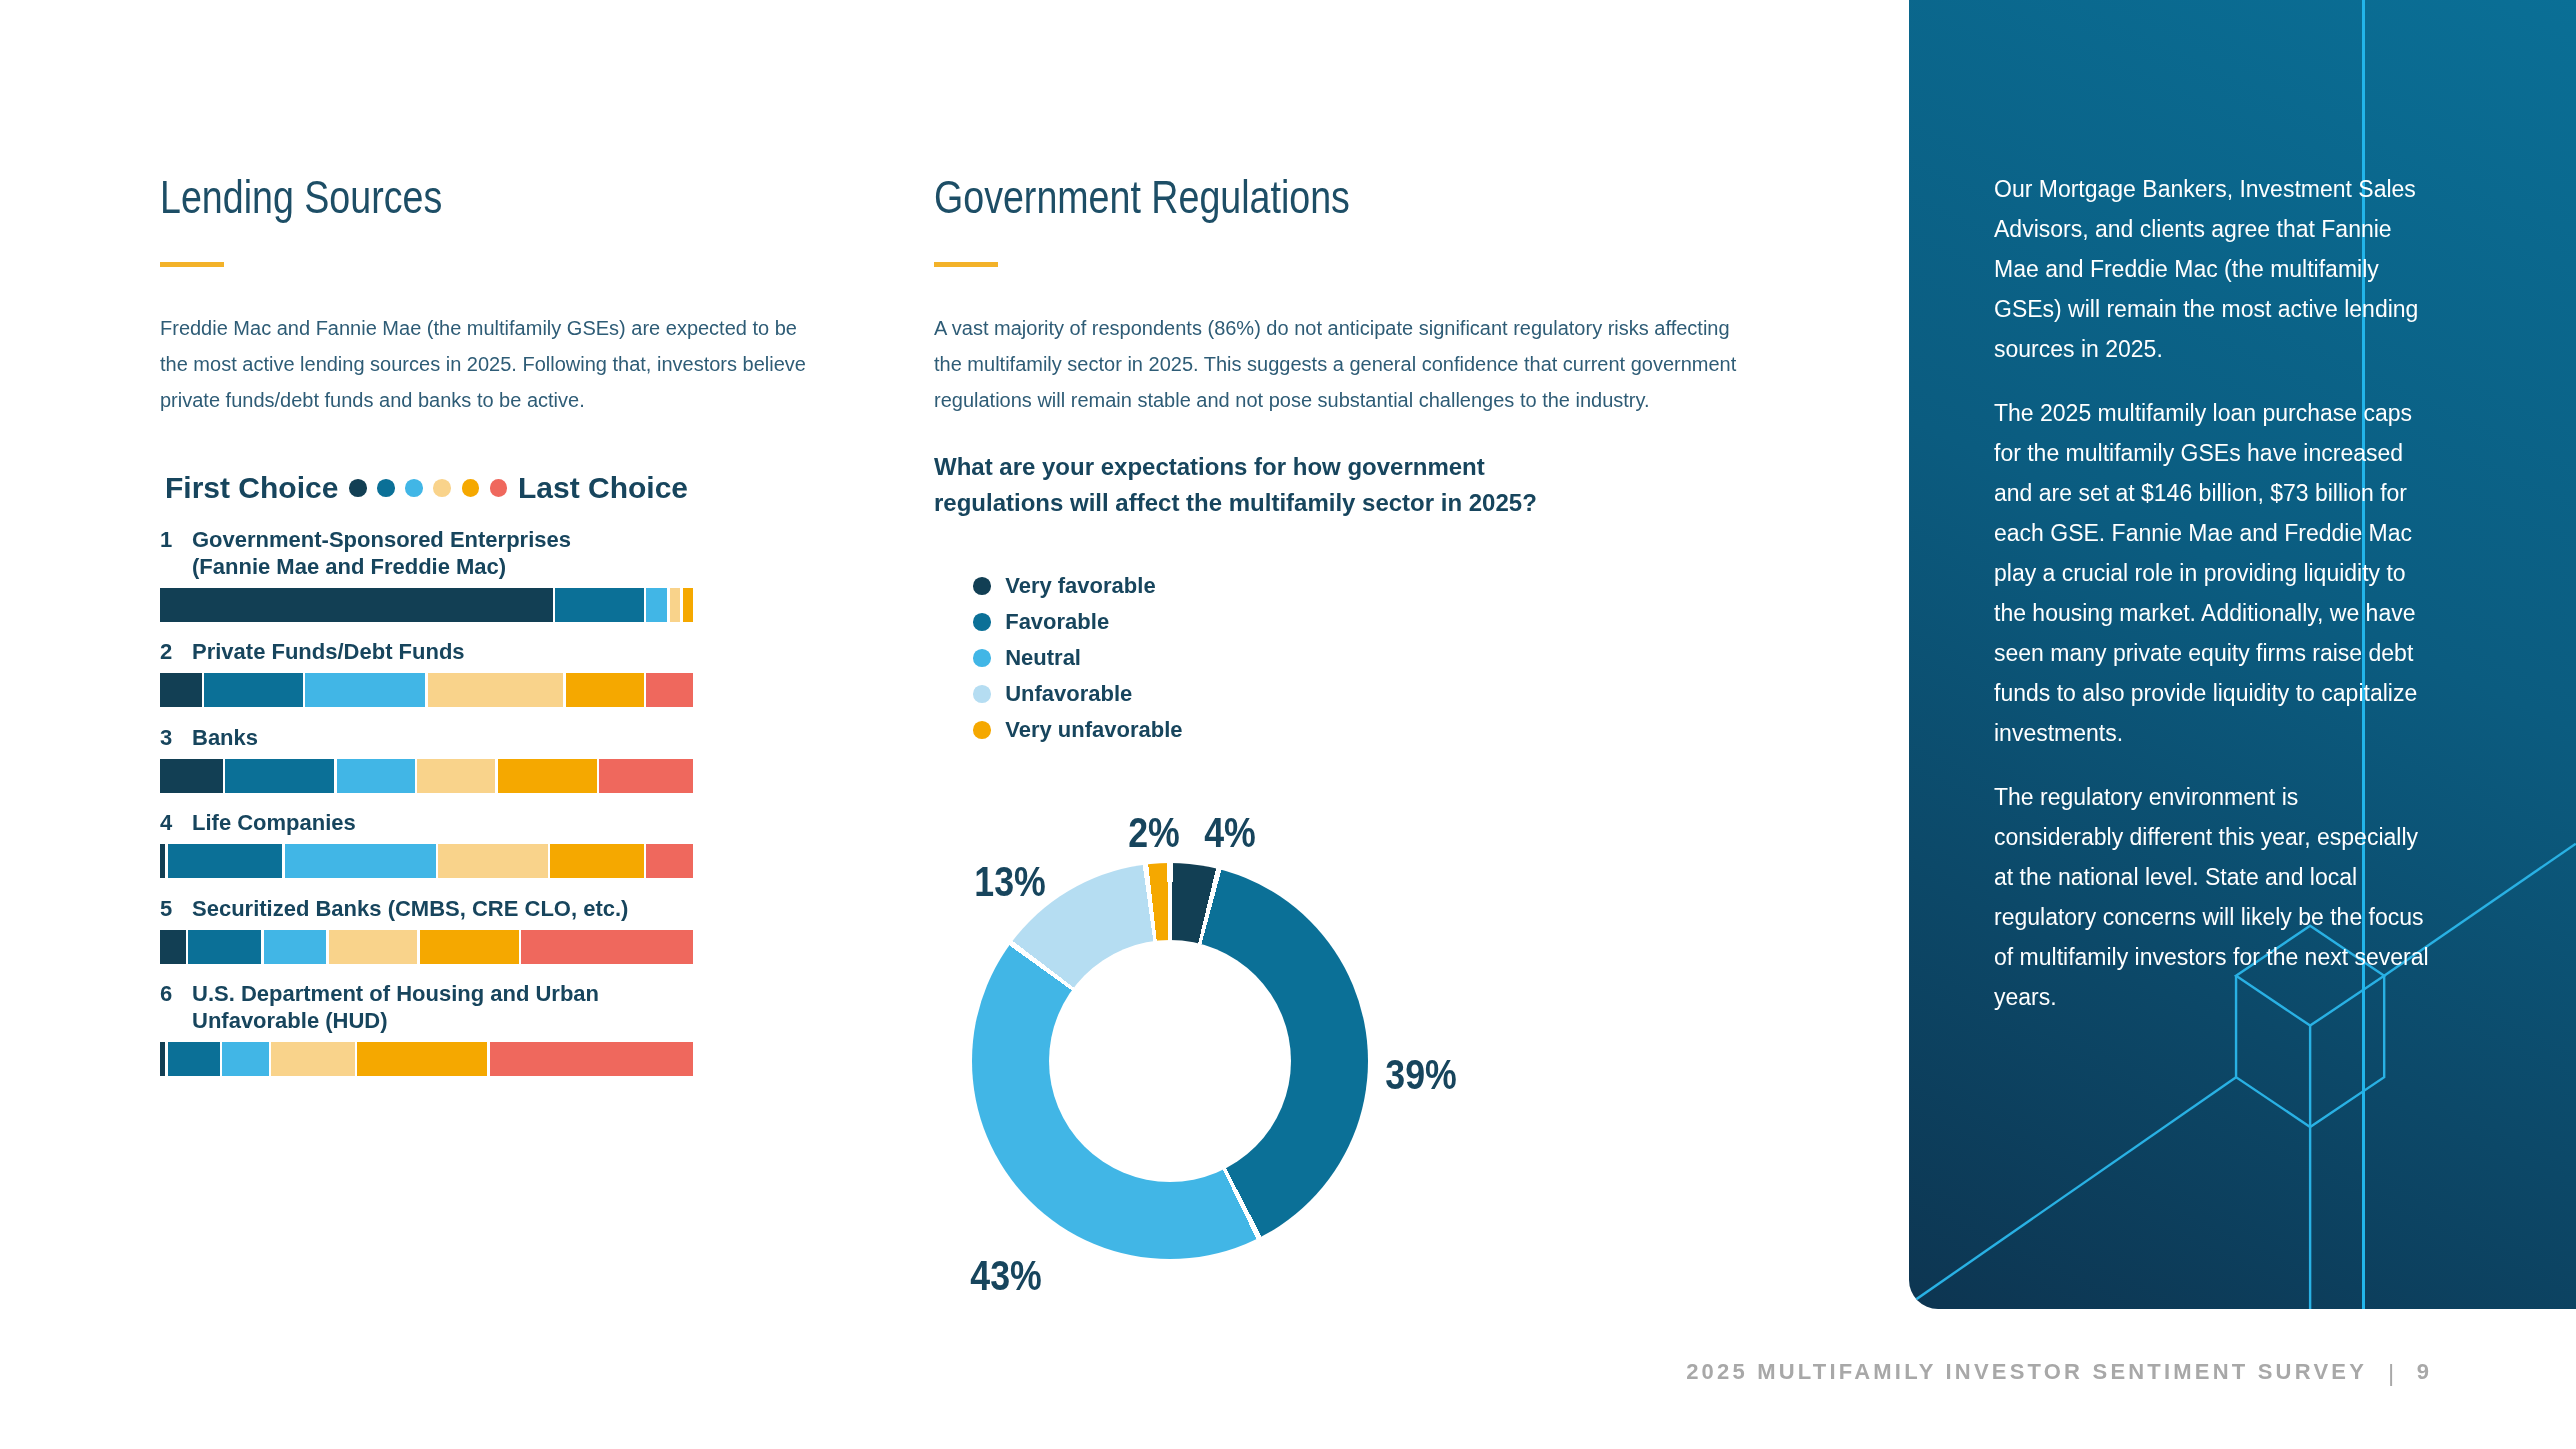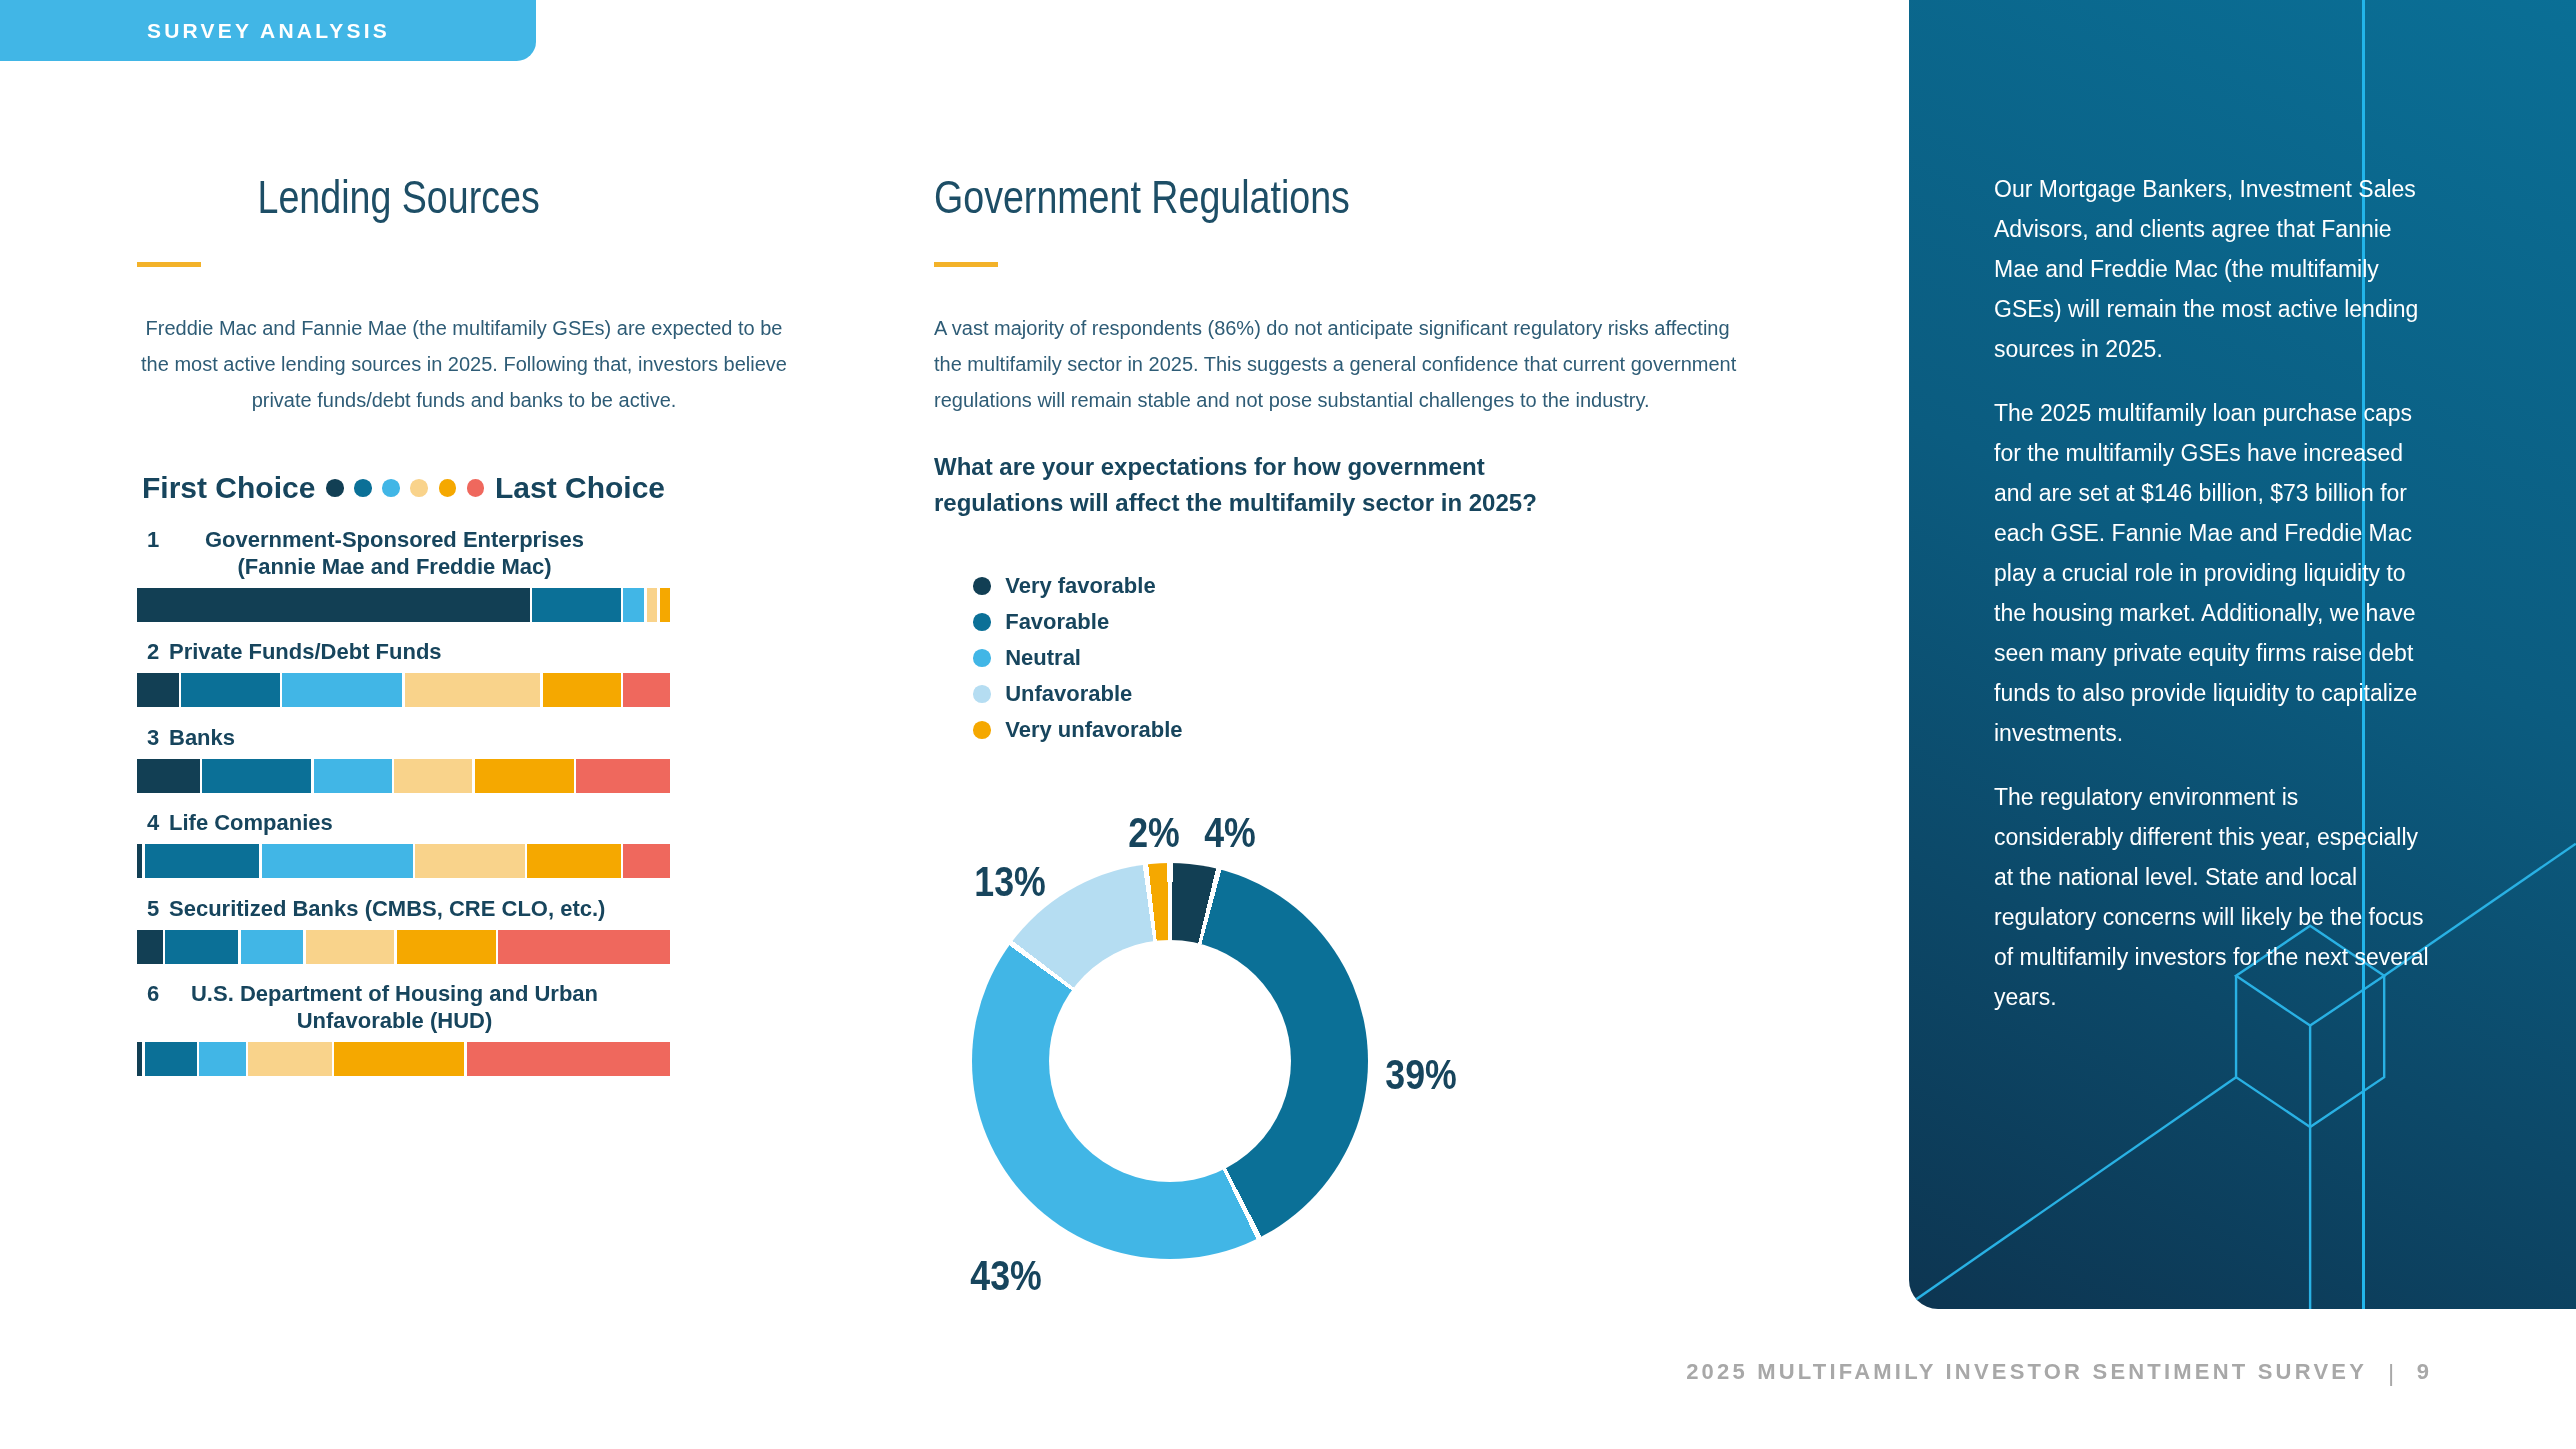--- a/index.html
+++ b/index.html
@@ -6,21 +6,21 @@
   .page{position:relative;width:2576px;height:1449px;background:#ffffff;
         font-family:"Liberation Sans", sans-serif;overflow:hidden;}
 
   
   .tab{position:absolute;left:0;top:0;width:536px;height:61px;background:#41b6e6;
        border-bottom-right-radius:19.3px;display:flex;align-items:center;}
   .tab span{padding-left:147px;color:#ffffff;font-size:21px;font-weight:bold;letter-spacing:3.2px;}
 
   
   .col{position:absolute;top:171px;}
-  .col1{left:137px;width:654px;text-align:center;}
+  .col1{left:160px;width:654px;}
   .col2{left:934px;width:813px;}
   .h-title{font-size:47px;font-weight:400;color:#1d4e66;margin:0;line-height:52px;
            transform:scaleX(0.80);transform-origin:left center;white-space:nowrap;}
   .dash{width:64px;height:4.8px;background:#f3b229;margin-top:39px;}
   .body-text{margin:43px 0 0 0;font-size:20px;line-height:36px;color:#2e5c76;}
   .question{margin:31px 0 0 0;font-size:24px;line-height:36px;color:#17455d;font-weight:bold;}
   .col2 .question{max-width:660px;}
   .col1 .question{max-width:564px;}
 
   
@@ -58,23 +58,20 @@
   .footer{position:absolute;top:1359px;right:147px;display:flex;align-items:flex-start;
           color:#a8a8a8;font-size:22px;font-weight:bold;letter-spacing:3.2px;}
   .footer .sep{margin:0 19.3px 0 21px;font-weight:400;font-size:24px;}
   .footer .pg{letter-spacing:0;}
 </style>
 </head>
 <body>
 
 <div class="page">
 
-  <div class="tab">
-    <span>SURVEY ANALYSIS</span>
-  </div>
 
   <div class="col col1">
     <h2 class="h-title">Lending Sources</h2>
     <div class="dash"></div>
     <p class="body-text">Freddie Mac and Fannie Mae (the multifamily GSEs) are expected to be the most active lending sources in 2025. Following that, investors believe private funds/debt funds and banks to be active.</p>
 
     <div class="rank-legend" id="rank-legend">
         <span>First Choice</span>
         <span class="dot" style="background: rgb(18, 63, 84);"></span>
         <span class="dot" style="background: rgb(11, 112, 151);"></span>

